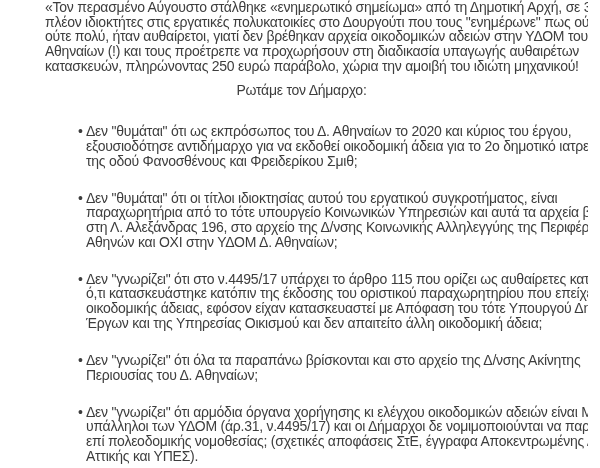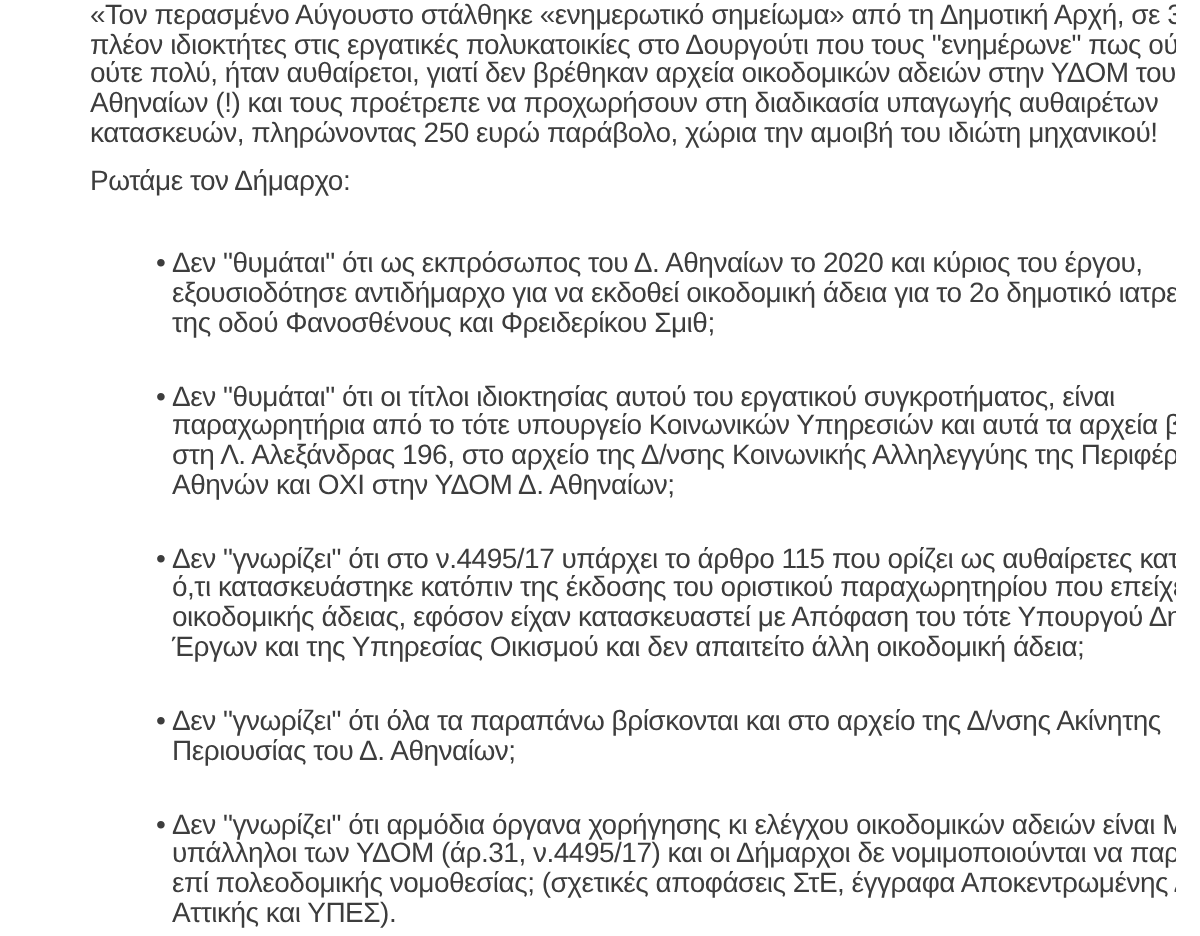--- a/index.html
+++ b/index.html
@@ -14,21 +14,21 @@
     font-size: 14px;
     line-height: 14.7px;
     letter-spacing: -0.25px;
     padding: 0 30px 0 45px;
     overflow: hidden;
   }
   .para {
     margin: 0;
     white-space: pre;       
   }
-  .heading { margin-top: 9px; }
+  .heading { margin-top: 9px; text-align: center; }
   .questions {
     list-style: none;
     margin: 27px 0 0 0;
     padding: 0 0 0 33px;    
   }
   .q {
     display: flex;
     align-items: flex-start;
     margin-bottom: 22.3px;
   }

